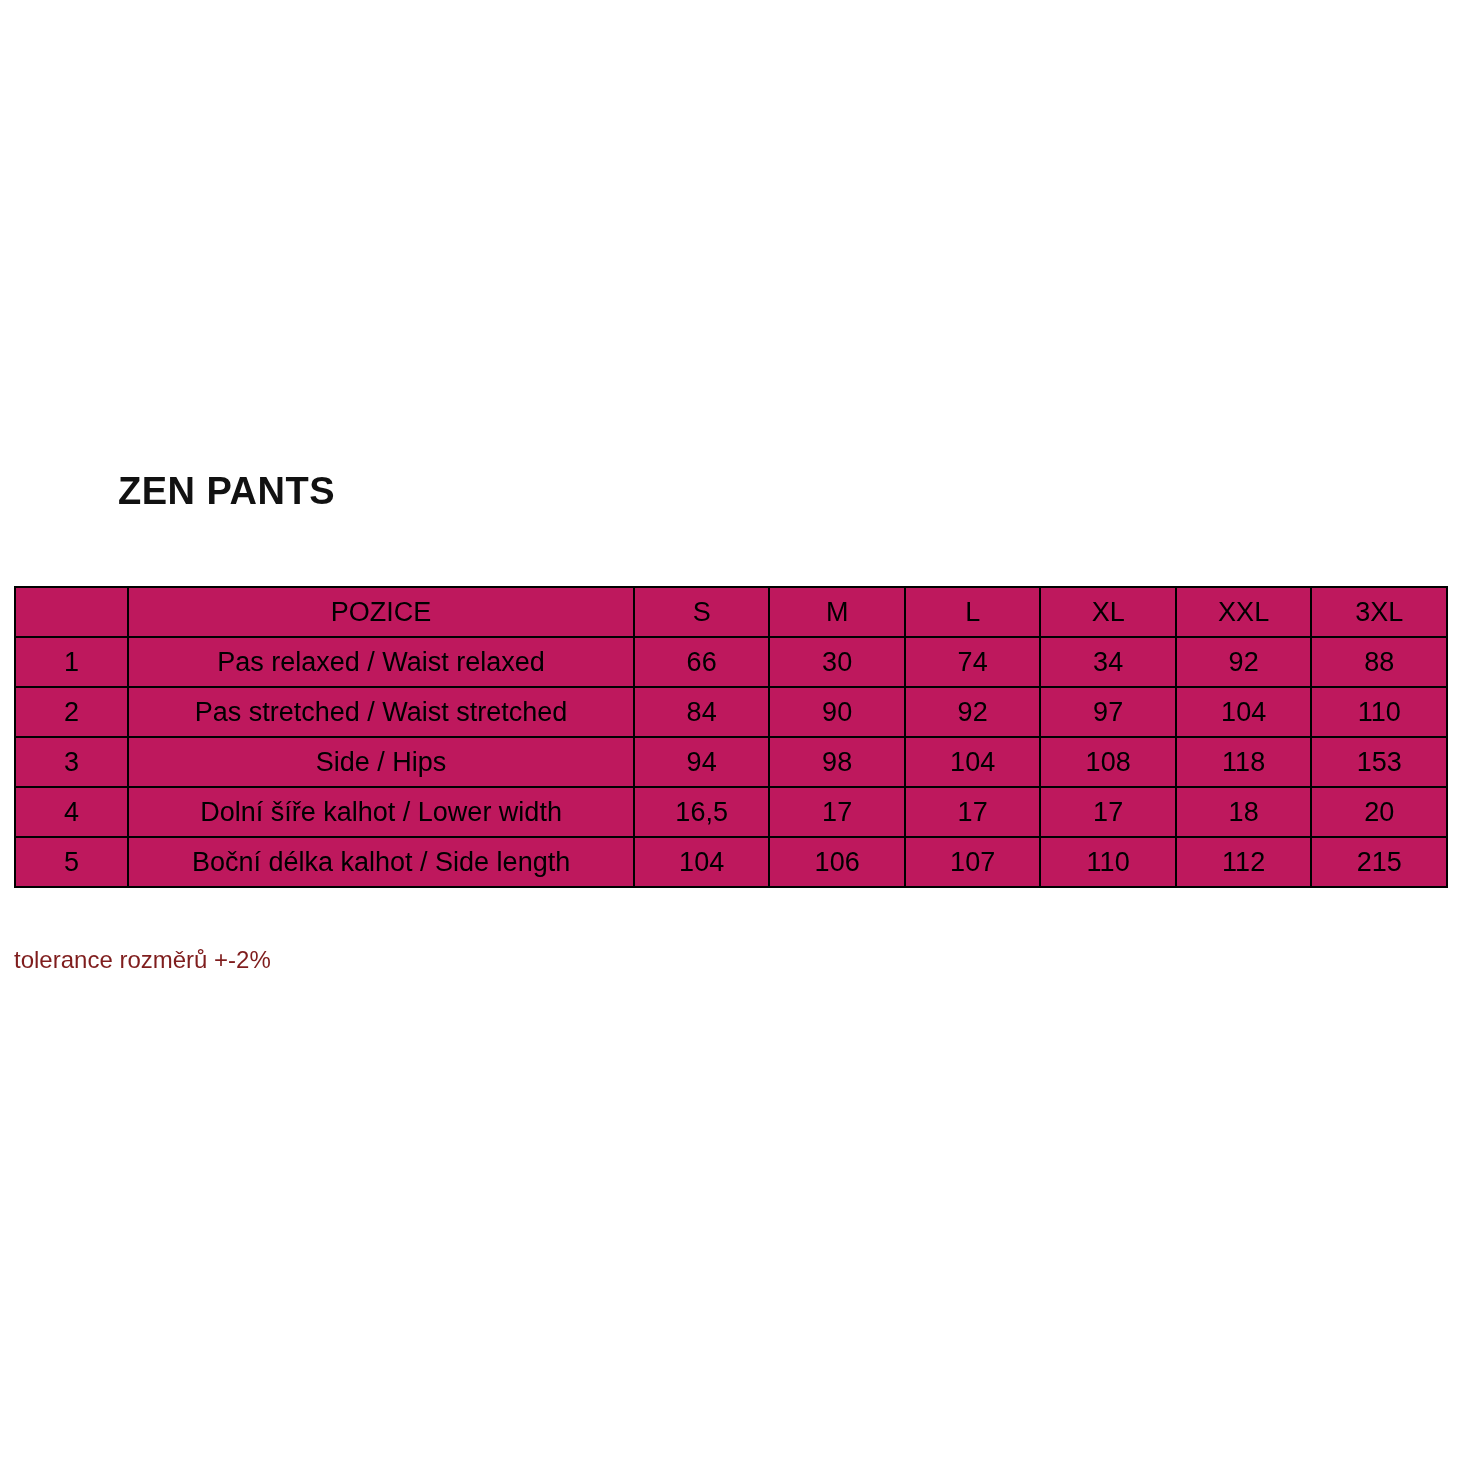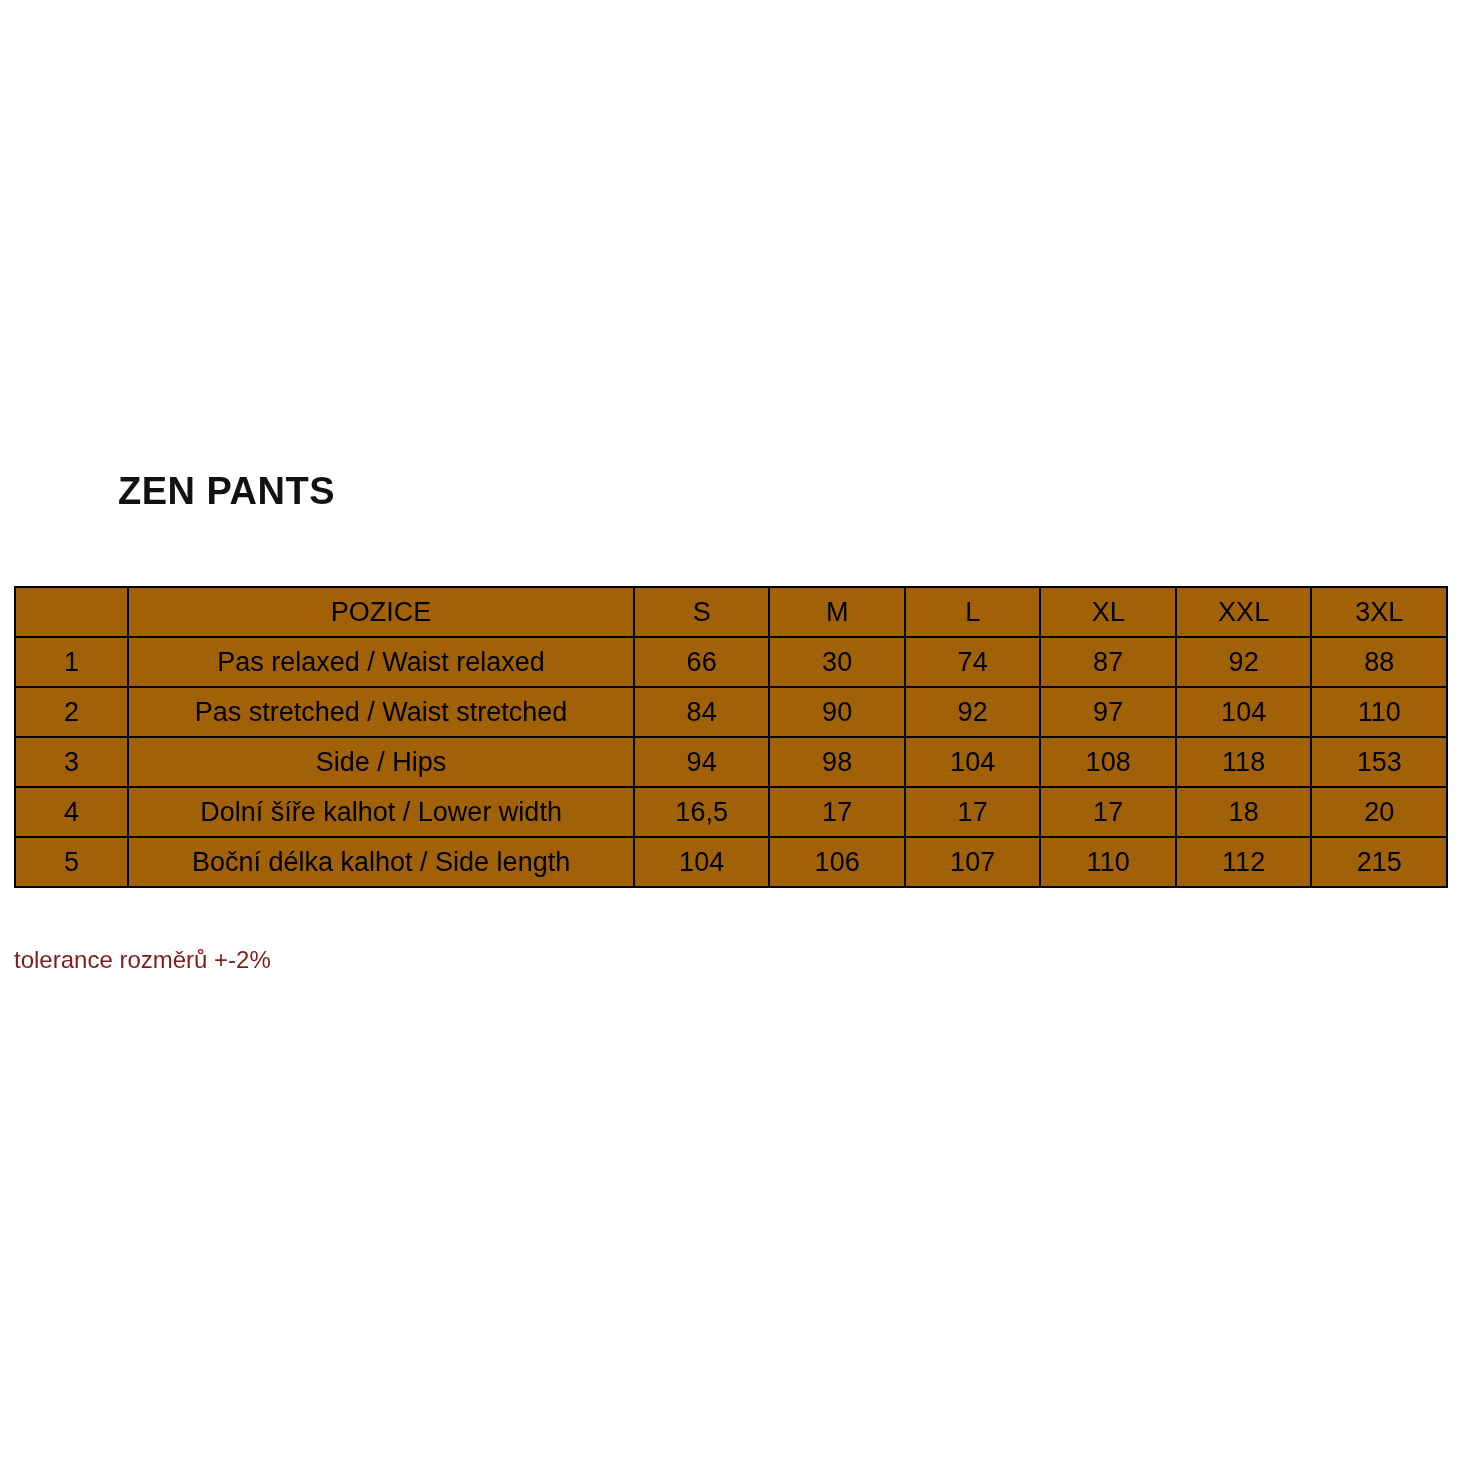--- a/index.html
+++ b/index.html
@@ -42,21 +42,21 @@
     width: 1434px;
     table-layout: fixed;
   }
   table.size-table td, table.size-table th {
     border: 2px solid #000000;
     font-size: 27px;
     font-weight: 400;
     text-align: center;
     height: 48px;
     padding: 0;
-    background: #a16207;
+    background: #be185d;
     color: #000000;
   }
   thead tr {
     background: #000000;
   }
   thead th {
     background: #000000;
     color: #ffffff;
     border: 2px solid #000000;
     height: 50px;
@@ -116,21 +116,21 @@
           <th>3XL</th>
         </tr>
       </thead>
       <tbody>
         <tr>
           <td>1</td>
           <td class="pos-cell">Pas relaxed / Waist relaxed</td>
           <td>66</td>
           <td>30</td>
           <td>74</td>
-          <td>87</td>
+          <td>34</td>
           <td>92</td>
           <td>88</td>
         </tr>
         <tr>
           <td>2</td>
           <td class="pos-cell">Pas stretched / Waist stretched</td>
           <td>84</td>
           <td>90</td>
           <td>92</td>
           <td>97</td>

